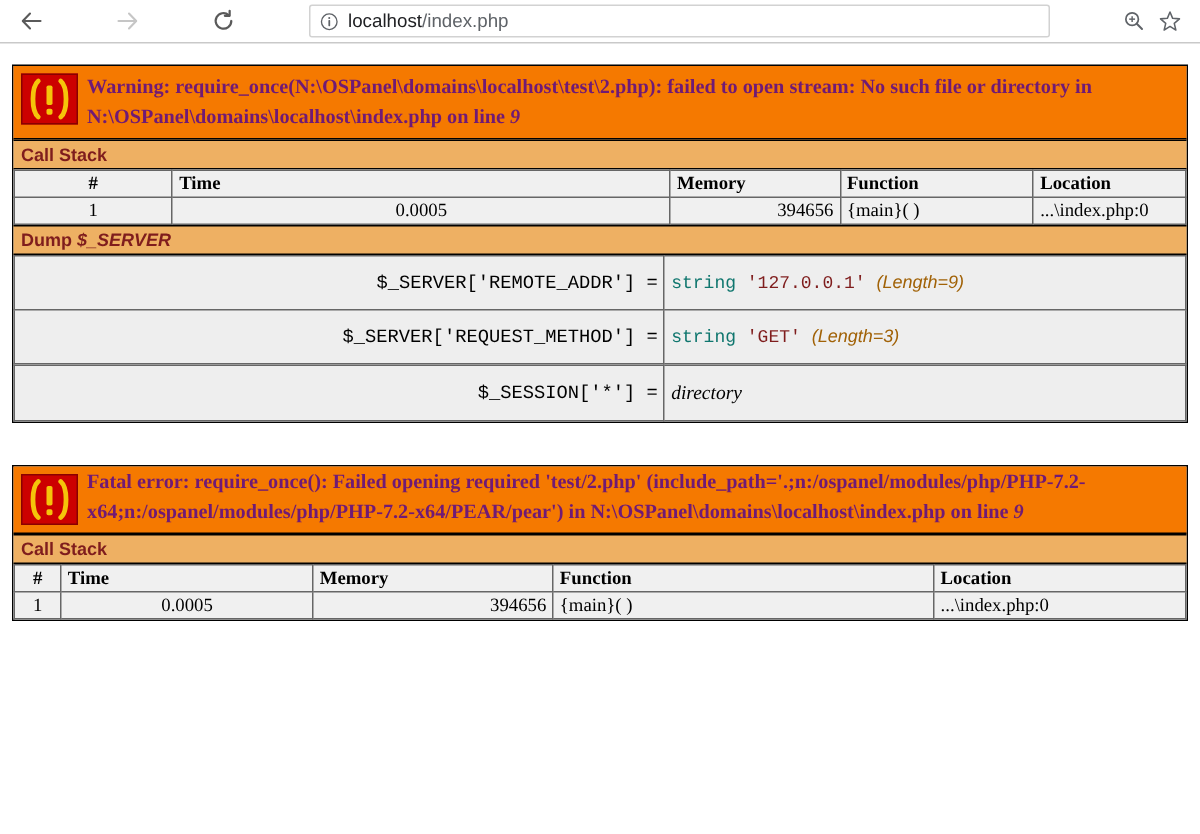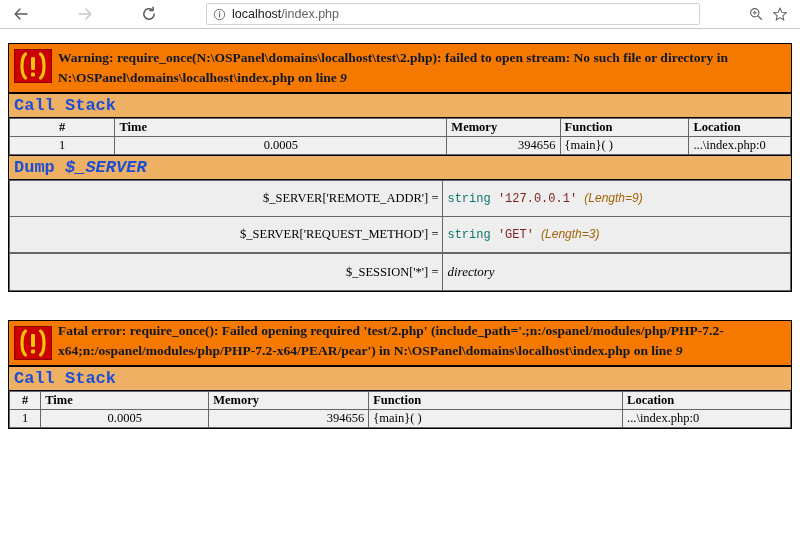--- a/index.html
+++ b/index.html
@@ -102,36 +102,36 @@
     display: block;
     position: relative;
   }
   .err-msg {
     flex: 1 1 auto;
     padding: 4px 6px 5px 6px;
     font-family: "Liberation Serif", serif;
     font-weight: bold;
     font-size: 13.5px;
     line-height: 1.45;
-    color: #0f172a;
+    color: #701a75;
     word-break: break-word;
   }
   .err-msg .em { font-style: italic; font-weight: bold; }
   .err-msg.compact { padding-top: 0; }
 
   
   .sec-head {
     background: #eeb063;
     border-top: 1px solid #000;
     border-bottom: 1px solid #000;
     font-weight: bold;
-    font-size: 17px;
+    font-size: 12px;
     padding: 2px 5px;
-    color: #1d4ed8;
-    font-family: Liberation Mono, monospace;
+    color: #7f1d1d;
+    font-family: Liberation Sans, sans-serif;
   }
   .sec-head .it { font-style: italic; }
 
   
   .cs {
     width: 100%;
     border-collapse: collapse;
     table-layout: fixed;
     background: #f0f0f0;
   }
@@ -161,21 +161,21 @@
     background: #eeeeee;
   }
   .dump td {
     border: 1px solid #666;
     padding: 10px 4px;
     vertical-align: middle;
     font-size: 13px;
   }
   .dump td.key {
     text-align: right;
-    font-family: Liberation Serif, serif;
+    font-family: Liberation Mono, monospace;
     color: #000;
     font-size: 12.5px;
     white-space: nowrap;
   }
   .dump td.val {
     font-family: "Liberation Mono", monospace;
     font-size: 12px;
     color: #000;
   }
   .dump .type { color: #0f766e; }

